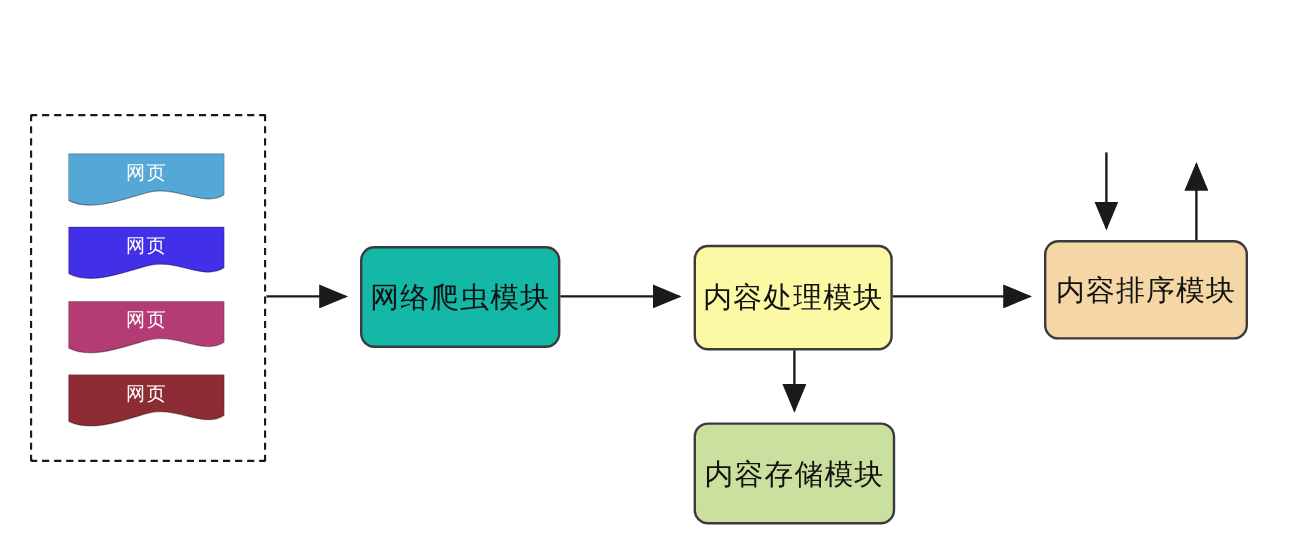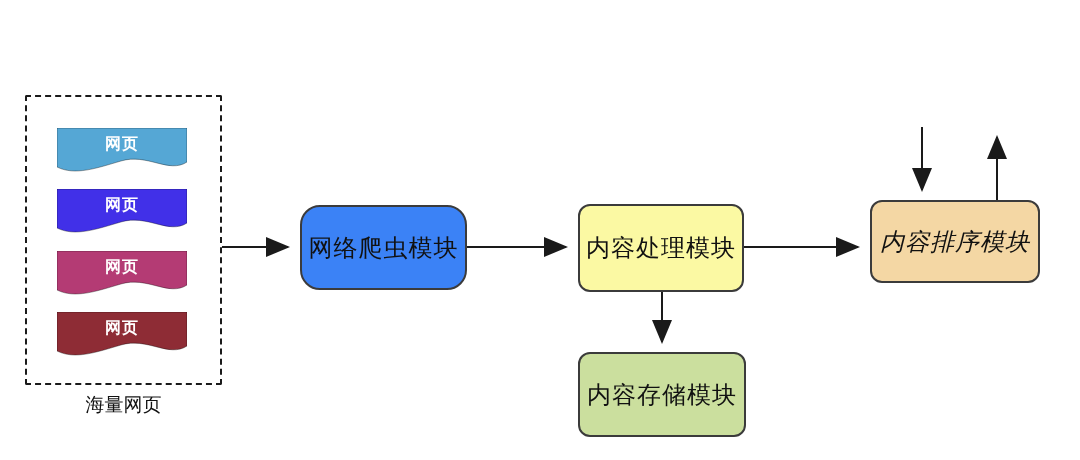--- a/index.html
+++ b/index.html
@@ -37,21 +37,20 @@
   }
   .page-shape svg { display: block; width: 130px; height: 48px; }
   .page-shape .page-label {
     position: absolute;
     left: 0; top: 6px;
     width: 100%;
     text-align: center;
     color: #ffffff;
     font-size: 16px;
     letter-spacing: 1px;
-    font-weight: bold;
   }
   .page-1 { top: 31px; }
   .page-2 { top: 92px; }
   .page-3 { top: 154px; }
   .page-4 { top: 215px; }
 
   .group-caption {
     position: absolute;
     left: 25px; top: 392px;
     width: 197px;
@@ -102,35 +101,34 @@
       <div class="page-label">网页</div>
     </div>
     <div class="page-shape page-4">
       <svg viewBox="0 0 130 48">
         <path d="M0 0 H130 V34 C112 46 90 25 64 33 C40 40 18 48 0 39 Z" stroke="rgba(0,0,0,0.35)" stroke-width="1" fill="#8e2c35"></path>
       </svg>
       <div class="page-label">网页</div>
     </div>
   </div>
 
-  <div class="group-caption">海量网页</div>
 
-  <div class="node node-crawler" style="background-color: #3b82f6; border-radius: 20px;">
+  <div class="node node-crawler" style="background-color: #14b8a6;">
     <span>网络爬虫模块</span>
   </div>
 
   <div class="node node-storage" style="background-color: rgb(203, 223, 158);">
     <span>内容存储模块</span>
   </div>
 
   <div class="node node-processing" style="background-color: rgb(251, 249, 163);">
     <span>内容处理模块</span>
   </div>
 
-  <div class="node node-ranking" style="background-color: rgb(244, 215, 164); font-style: italic;">
+  <div class="node node-ranking" style="background-color: rgb(244, 215, 164);">
     <span>内容排序模块</span>
   </div>
 
 
   <svg class="edges-layer" viewBox="0 0 1080 460">
     <defs>
       <marker id="arrow" viewBox="0 0 12 10" refX="11" refY="5" markerWidth="12" markerHeight="10" orient="auto">
         <path d="M0 0 L12 5 L0 10 Z" fill="#1a1a1a"></path>
       </marker>
     </defs>

